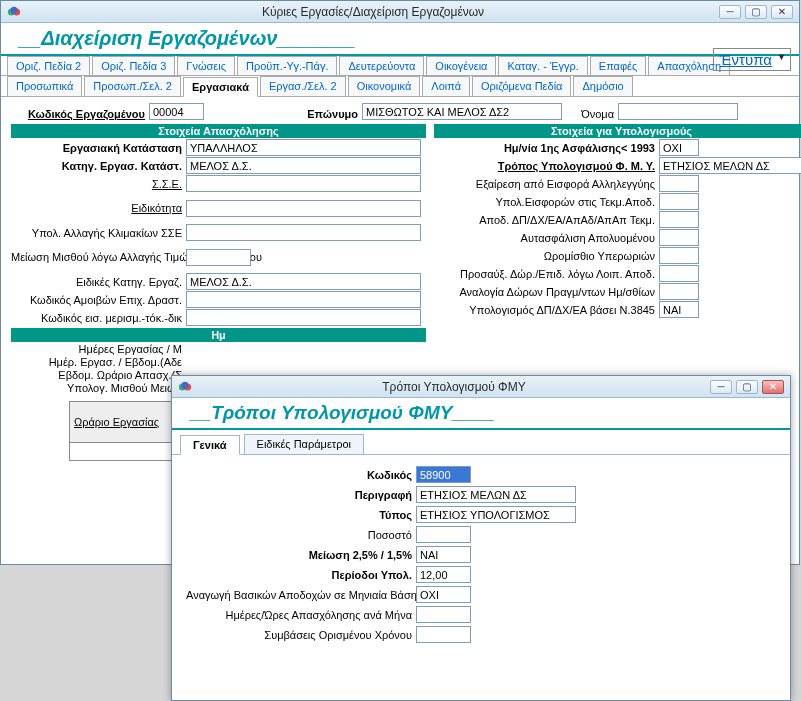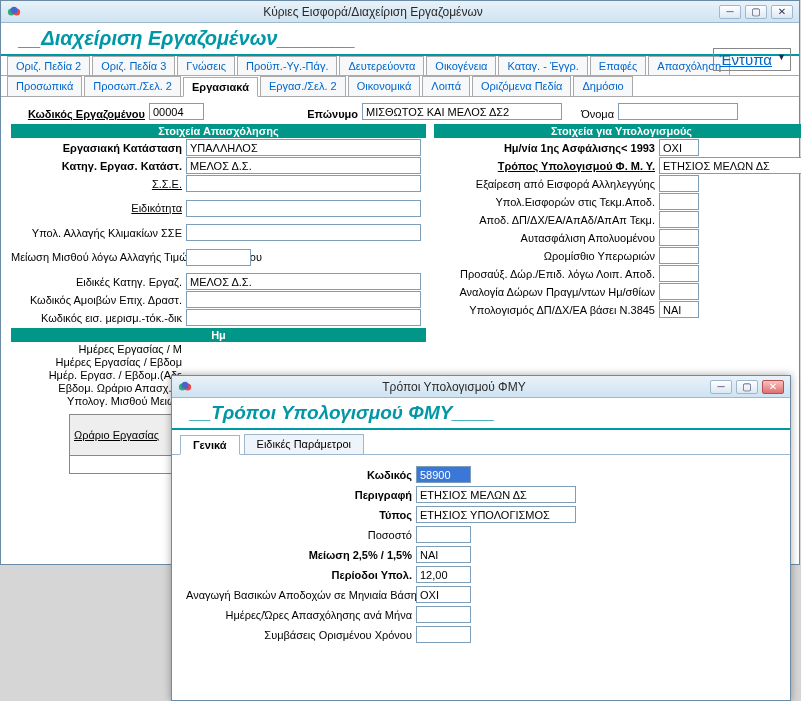--- a/index.html
+++ b/index.html
@@ -67,21 +67,21 @@
 
 <div class="window main-window">
   <div class="titlebar">
     <span class="title-icon">
       <svg viewBox="0 0 16 16" width="14" height="14">
           <circle cx="5" cy="8" r="4" fill="#3a7"></circle>
           <circle cx="11" cy="8" r="4" fill="#e44"></circle>
           <circle cx="8" cy="6" r="4" fill="#46c"></circle>
         </svg>
     </span>
-    <span class="title-text">Κύριες Εισφορά/Διαχείριση Εργαζομένων</span>
+    <span class="title-text">Κύριες Εργασίες/Διαχείριση Εργαζομένων</span>
     <div class="win-btns">
       <div class="win-btn">─</div>
       <div class="win-btn">▢</div>
       <div class="win-btn">✕</div>
     </div>
   </div>
 
   <div style="position:relative;">
     <div class="big-heading">
       <span style="color:#0097a7">__</span><span>Διαχείριση Εργαζομένων</span><span style="color:#0097a7">_______</span>
@@ -163,23 +163,20 @@
             </div>
             <div class="row">
               <label style="width: 175px;">Κωδικός εισ. μερισμ.-τόκ.-δικ</label>
               <input style="width: 235px;">
             </div>
           </div>
         <div class="section-hdr" style="margin-top:2px;">Ημ</div>
         <div id="left-sub-rows">
             <div class="row">
               <label style="width: 175px;">Ημέρες Εργασίας / Μ</label>
-            </div>
-            <div class="row">
-              <label style="width: 175px;">Ημέρες Εργασίας / Εβδομ</label>
             </div>
             <div class="row">
               <label style="width: 175px;">Ημέρ. Εργασ. / Εβδομ.(Αδε</label>
             </div>
             <div class="row">
               <label style="width: 175px;">Εβδομ. Ωράριο Απασχ.(Σ</label>
             </div>
             <div class="row">
               <label style="width: 175px;">Υπολογ. Μισθού Μειωμ</label>
             </div>

